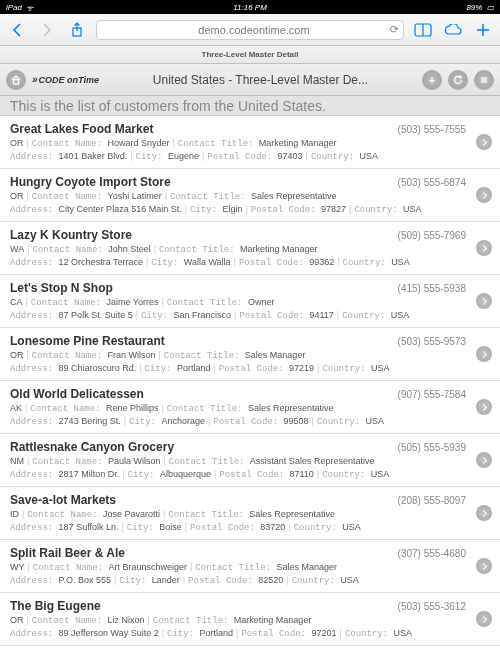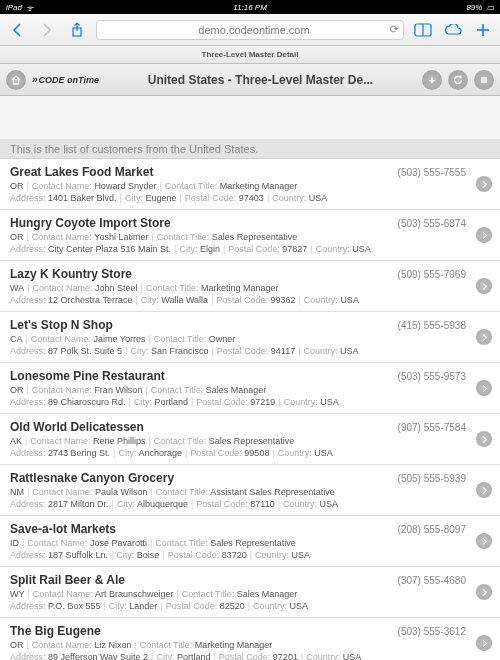--- a/index.html
+++ b/index.html
@@ -17,34 +17,34 @@
   .url-bar { flex: 1; height: 20px; background: #fff; border: 1px solid #cfcfcf; border-radius: 4px; display: flex; align-items: center; justify-content: center; font-size: 11px; color: #7a7a7a; position: relative; padding-left: 8px; }
   .refresh { position: absolute; right: 4px; color: #808080; font-size: 11px; }
   
   
   .tab-title { height: 18px; background: linear-gradient(#f3f3f3,#e8e8e8); border-bottom: 1px solid #bfbfbf; font-size: 8px; color: #555; display: flex; align-items: center; justify-content: center; font-weight: 600; }
   
   
   .app-header { height: 32px; background: linear-gradient(#f0f0f0,#e2e2e2); border-bottom: 1px solid #bcbcbc; display: flex; align-items: center; padding: 0 6px; gap: 6px; }
   .logo { display: flex; align-items: center; font-style: italic; font-weight: 700; font-size: 9px; color: #333; gap: 1px; }
   .logo-arrow { font-size: 10px; color: #333; }
-  .page-title { flex: 1; text-align: center; font-size: 12px; font-weight: 700; color: #444; }
+  .page-title { flex: 1; text-align: center; font-size: 12px; font-weight: 400; color: #444; }
   .hdr-btn { width: 20px; height: 20px; border-radius: 50%; background: radial-gradient(#bcbcbc,#9e9e9e); display: flex; align-items: center; justify-content: center; color: #fff; font-size: 11px; font-weight: 700; }
   
   
-  .subheader { height: 20px; background: #e3e3e3; border-bottom: 1px solid #d0d0d0; font-size: 11px; color: #888; display: flex; align-items: center; padding: 0 10px; margin-top: 43px; }
+  .subheader { height: 20px; background: #e3e3e3; border-bottom: 1px solid #d0d0d0; font-size: 14px; color: #888; display: flex; align-items: center; padding: 0 10px; }
   
   
   .list { height: calc(660px - 14px - 32px - 18px - 32px - 20px); overflow: hidden; background: #fff; }
   .row { border-bottom: 1px solid #e0e0e0; padding: 6px 34px 6px 10px; position: relative; }
   .row-title { display: flex; justify-content: space-between; align-items: baseline; }
   .cust-name { font-size: 12px; font-weight: 700; color: #333; }
   .phone { font-size: 10px; color: #888; }
   .row-line { font-size: 9px; color: #999; margin-top: 2px; white-space: nowrap; overflow: hidden; text-overflow: ellipsis; }
-  .row-line .lbl { color: #aaa; }
+  .row-line .lbl { color: #aaa; font-family: Liberation Mono, monospace; }
   .row-line .val { color: #555; }
   .sep { color: #ccc; margin: 0 3px; }
   .chevron { position: absolute; right: 8px; top: 50%; width: 16px; height: 16px; margin-top: -8px; border-radius: 50%; background: radial-gradient(#c4c4c4,#a6a6a6); display: flex; align-items: center; justify-content: center; }
   .chevron::after { content: ""; width: 4px; height: 4px; border-top: 1.5px solid #fff; border-right: 1.5px solid #fff; transform: rotate(45deg); margin-left: -1px; }
   
   svg { display: block; }
 </style>
 </head>
 <body>
 

